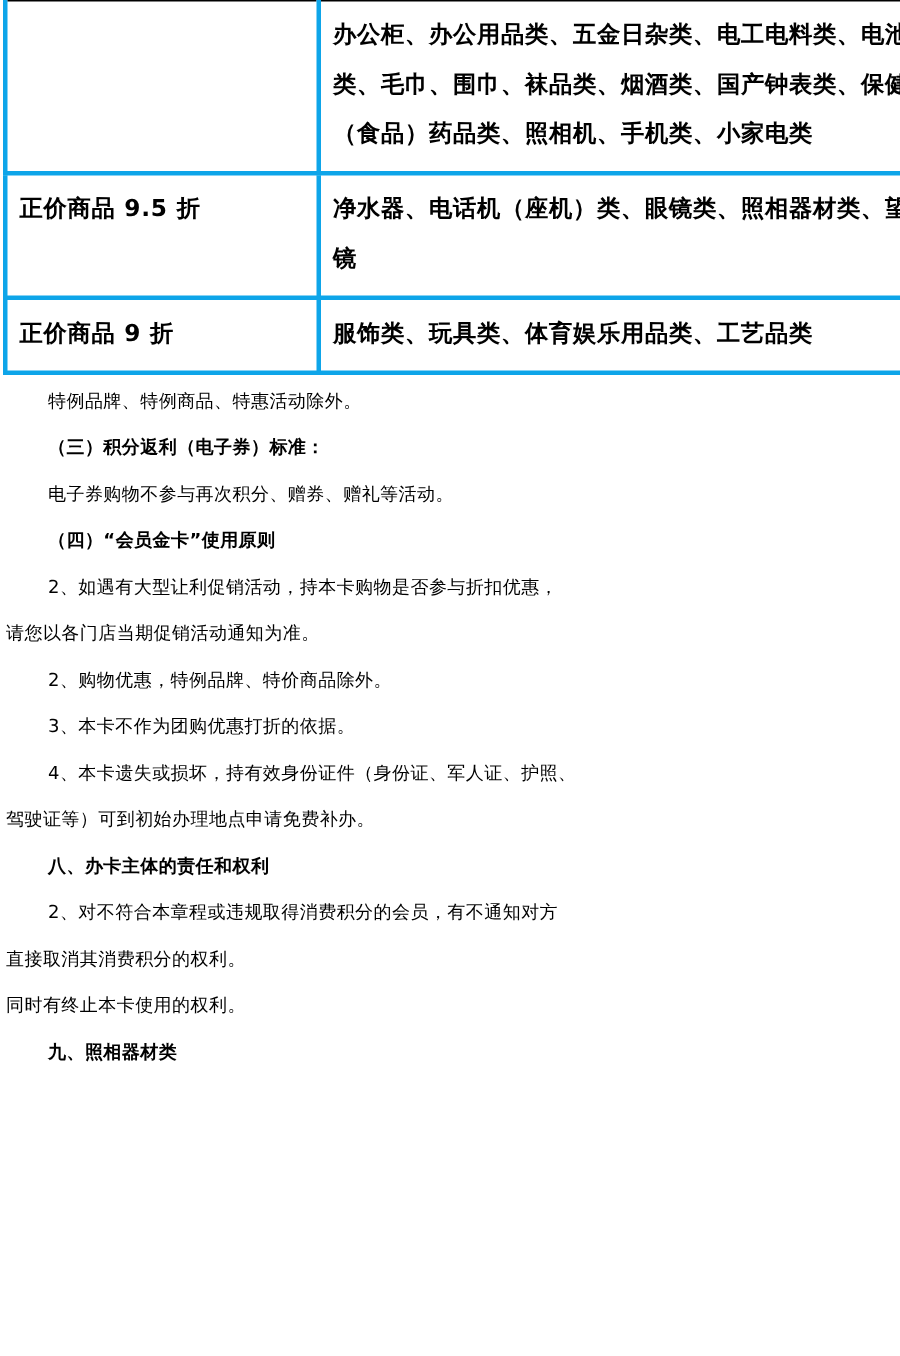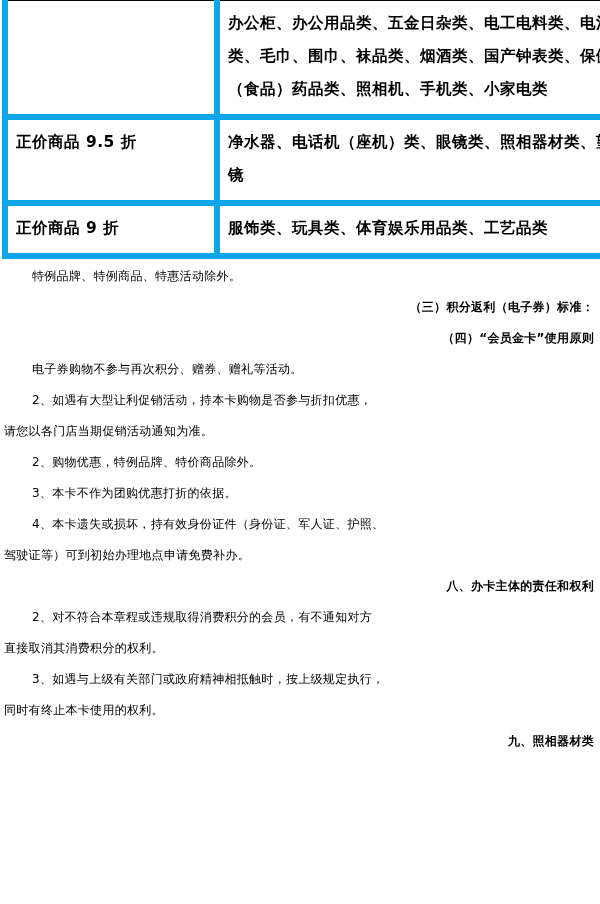--- a/index.html
+++ b/index.html
@@ -22,21 +22,21 @@
     box-sizing: border-box;
   }
   
   table.terms-table {
     border-collapse: collapse;
     width: 596px;
     margin: 0 0 0 2px;
     table-layout: fixed;
   }
   table.terms-table td {
-    border: 6px solid #0ea5e9;
+    border: 3px solid #0ea5e9;
     padding: 6px 8px 8px 8px;
     vertical-align: top;
     font-weight: bold;
     font-size: 15.5px;
     line-height: 33px;
     letter-spacing: 0.5px;
   }
   td.col-label {
     width: 190px;
   }
@@ -58,21 +58,21 @@
   }
   p {
     margin: 0;
     font-size: 12px;
     line-height: 31px;
     letter-spacing: 0.3px;
   }
   p.indent1 { text-indent: 28px; }
   p.indent2 { text-indent: 28px; }
   p.noindent { text-indent: 0; }
-  p.bold { font-weight: bold; text-align: right; }
+  p.bold { font-weight: bold; }
   .gap-small { height: 2px; }
 </style>
 </head>
 <body>
 
 <div class="page">
 
   <table class="terms-table">
     <tbody>
       <tr class="row-first">
@@ -89,29 +89,28 @@
         <td class="col-label">正价商品 9 折</td>
         <td class="col-value">服饰类、玩具类、体育娱乐用品类、工艺品类</td>
       </tr>
     </tbody>
   </table>
 
   <div class="body-text">
     <div class="gap-small"></div>
     <p class="indent1">特例品牌、特例商品、特惠活动除外。</p>
     <p class="indent1 bold">（三）积分返利（电子券）标准：</p>
+    <p class="indent1">电子券购物不参与再次积分、赠券、赠礼等活动。</p>
     <p class="indent1 bold">（四）“会员金卡”使用原则</p>
-    <p class="indent1">电子券购物不参与再次积分、赠券、赠礼等活动。</p>
     <p class="indent2">2、如遇有大型让利促销活动，持本卡购物是否参与折扣优惠，</p>
     <p class="noindent">请您以各门店当期促销活动通知为准。</p>
     <p class="indent2">2、购物优惠，特例品牌、特价商品除外。</p>
     <p class="indent2">3、本卡不作为团购优惠打折的依据。</p>
     <p class="indent2">4、本卡遗失或损坏，持有效身份证件（身份证、军人证、护照、</p>
     <p class="noindent">驾驶证等）可到初始办理地点申请免费补办。</p>
     <p class="indent1 bold">八、办卡主体的责任和权利</p>
     <p class="indent2">2、对不符合本章程或违规取得消费积分的会员，有不通知对方</p>
     <p class="noindent">直接取消其消费积分的权利。</p>
-    <p class="indent2">3、如遇与上级有关部门或政府精神相抵触时，按上级规定执行，</p>
     <p class="noindent">同时有终止本卡使用的权利。</p>
     <p class="indent1 bold">九、照相器材类</p>
   </div>
 
 </div>
 
 </body></html>

